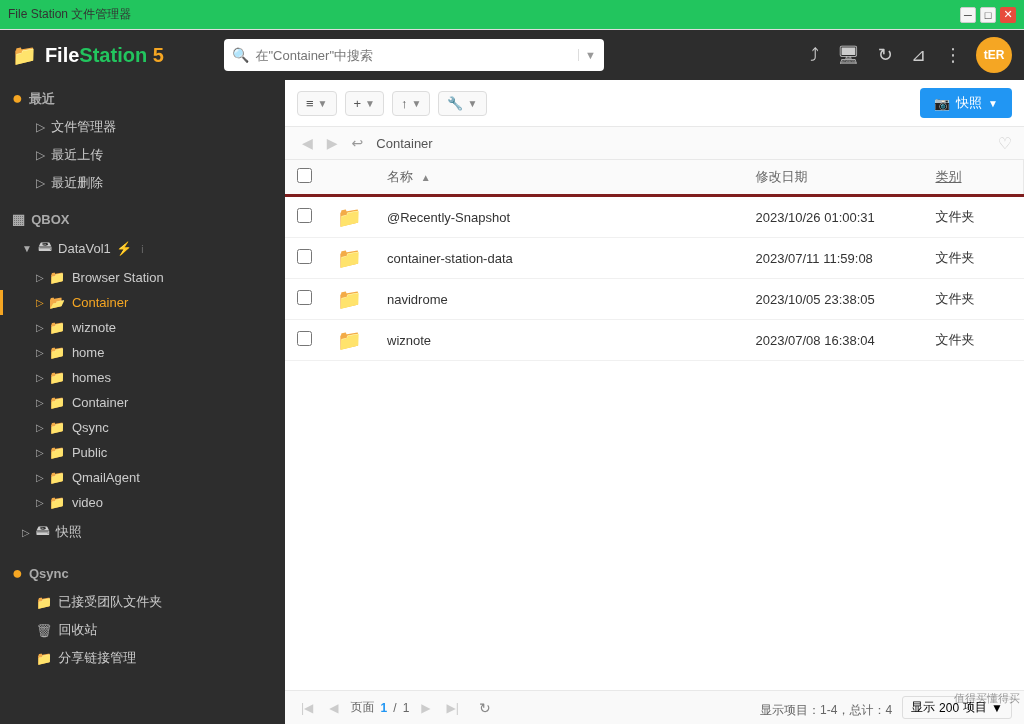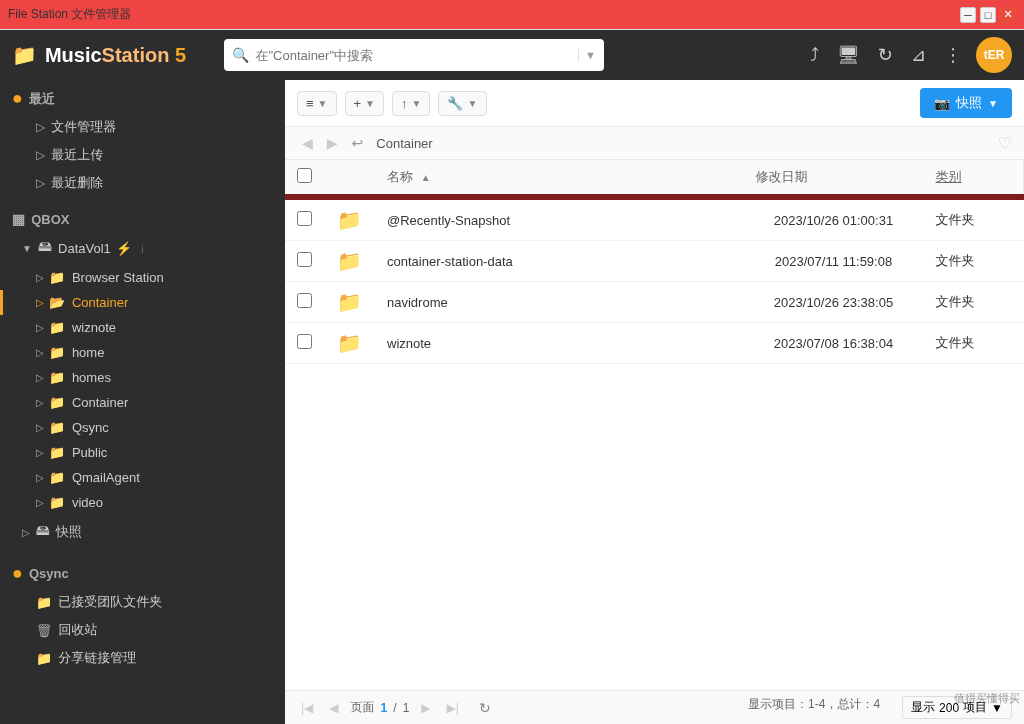--- a/index.html
+++ b/index.html
@@ -1,21 +1,21 @@
 <!DOCTYPE html>
 <html><head>
   <meta charset="utf-8">
   <style>
     * { box-sizing: border-box; margin: 0; padding: 0; }
     body { font-family: 'Microsoft YaHei', Arial, sans-serif; font-size: 13px; background: #f0f0f0; width: 1024px; height: 724px; overflow: hidden; }
 
     
     .title-bar {
       display: flex; align-items: center; justify-content: space-between;
-      background: #ef4444; border-bottom: 1px solid #ddd;
+      background: #22c55e; border-bottom: 1px solid #ddd;
       height: 30px; padding: 0 8px;
     }
     .title-bar-title { font-size: 12px; color: #333; }
     .title-bar-controls { display: flex; gap: 4px; }
     .title-btn {
       width: 16px; height: 16px; border: none; cursor: pointer;
       display: flex; align-items: center; justify-content: center;
       font-size: 11px; background: transparent; color: #333;
     }
     .title-btn.close { color: #fff; background: #e74c3c; border-radius: 2px; }
@@ -26,21 +26,21 @@
     .app-container { display: flex; flex-direction: column; height: calc(724px - 30px); }
 
     
     .header {
       display: flex; align-items: center; background: #2d2d2d;
       height: 50px; padding: 0 12px; gap: 12px; flex-shrink: 0;
     }
     .logo-area { display: flex; align-items: center; gap: 8px; min-width: 200px; }
     .logo-icon { color: #f5a623; font-size: 20px; }
     .logo-text { font-size: 20px; font-weight: bold; color: #fff; }
-    .logo-text span { color: #fdba74; }
+    .logo-text span { color: #22c55e; }
 
     .search-bar {
       flex: 1; display: flex; align-items: center; background: #fff;
       border-radius: 4px; height: 32px; padding: 0 8px; gap: 6px;
       max-width: 380px;
     }
     .search-icon { color: #999; font-size: 14px; }
     .search-input { border: none; outline: none; flex: 1; font-size: 13px; color: #333; background: transparent; }
     .search-dropdown { color: #999; font-size: 11px; cursor: pointer; border-left: 1px solid #ddd; padding-left: 6px; }
 
@@ -110,55 +110,55 @@
     .nav-btn.disabled { color: #ccc; cursor: default; }
     .breadcrumb-path { font-size: 13px; color: #555; margin-left: 4px; }
     .heart-btn { margin-left: auto; background: none; border: none; cursor: pointer; color: #ccc; font-size: 16px; }
 
     
     .file-list { flex: 1; overflow-y: auto; }
     .file-list::-webkit-scrollbar { width: 6px; }
     .file-list::-webkit-scrollbar-thumb { background: #ddd; border-radius: 3px; }
 
     .file-table { width: 100%; border-collapse: collapse; }
-    .file-table thead tr { border-bottom: 6px solid #7f1d1d; }
+    .file-table thead tr { border-bottom: 3px solid #7f1d1d; }
     .file-table th {
       padding: 8px 12px; text-align: left; font-size: 13px;
       color: #666; font-weight: normal; background: #fafafa; position: sticky; top: 0;
     }
     .file-table th.check-col { width: 40px; }
     .file-table th.icon-col { width: 50px; }
     .file-table th.name-col { }
     .file-table th.date-col { width: 180px; }
     .file-table th.type-col { width: 100px; border-right: 1px solid #e8e8e8; text-decoration: underline; }
 
     .sort-arrow { font-size: 10px; color: #888; margin-left: 4px; }
 
     .file-table tbody tr { border-bottom: 1px solid #f0f0f0; }
     .file-table td { padding: 8px 12px; font-size: 13px; color: #333; vertical-align: middle; }
     .file-table td.check-col { }
     .file-table td.icon-col { }
     .folder-icon-cell { color: #f5a623; font-size: 20px; }
     .file-name { color: #333; cursor: pointer; }
-    .file-date { color: #666; text-align: center; }
+    .file-date { color: #666; }
     .file-type { color: #666; }
 
     input[type="checkbox"] { width: 15px; height: 15px; cursor: pointer; }
 
     
     .status-bar {
       display: flex; align-items: center; padding: 5px 12px; gap: 8px;
       border-top: 1px solid #e8e8e8; background: #f9f9f9; flex-shrink: 0; font-size: 12px; color: #666;
     }
     .status-nav-btn { background: none; border: none; cursor: pointer; color: #888; font-size: 12px; padding: 2px 4px; }
     .status-nav-btn.disabled { color: #ccc; }
     .page-info { display: flex; align-items: center; gap: 6px; }
     .page-num { color: #2196f3; font-weight: bold; }
     .refresh-btn { background: none; border: none; cursor: pointer; color: #888; font-size: 14px; margin-left: 8px; }
-    .status-info { margin-left: auto; display: flex; align-items: flex-start; gap: 22px; }
+    .status-info { margin-left: auto; display: flex; align-items: flex-end; gap: 10px; }
     .display-btn { background: none; border: 1px solid #ddd; cursor: pointer; font-size: 12px; padding: 2px 8px; border-radius: 3px; display: flex; align-items: center; gap: 4px; }
 
     
     .watermark { position: fixed; bottom: 18px; right: 4px; font-size: 11px; color: rgba(0,0,0,0.4); pointer-events: none; }
   </style>
 </head>
 <body>
 
 <div class="title-bar">
   <span class="title-bar-title">File Station 文件管理器</span>
@@ -168,21 +168,21 @@
     <button class="title-btn close">✕</button>
   </div>
 </div>
 
 <div class="app-container">
 
   <div class="header">
     <div class="logo-area">
       <span class="logo-icon">📁</span>
       <span class="logo-text">
-        <span style="color:#fff">Music</span><span>Station</span> <span style="color:#f5a623">5</span>
+        <span style="color:#fff">File</span><span>Station</span> <span style="color:#f5a623">5</span>
       </span>
     </div>
 
     <div class="search-bar">
       <span class="search-icon">🔍</span>
       <input class="search-input" type="text" placeholder="在&quot;Container&quot;中搜索" style="">
       <span class="search-dropdown">▼</span>
     </div>
 
     <div class="header-actions">
@@ -389,21 +389,21 @@
               <tr>
     <td class="check-col">
       <input type="checkbox" style="">
     </td>
     <td class="icon-col">
       <span class="folder-icon-cell">📁</span>
     </td>
     <td>
       <span class="file-name">navidrome</span>
     </td>
-    <td class="file-date">2023/10/26 23:38:05</td>
+    <td class="file-date">2023/10/05 23:38:05</td>
     <td class="file-type">文件夹</td>
   </tr>
               <tr>
     <td class="check-col">
       <input type="checkbox" style="">
     </td>
     <td class="icon-col">
       <span class="folder-icon-cell">📁</span>
     </td>
     <td>

